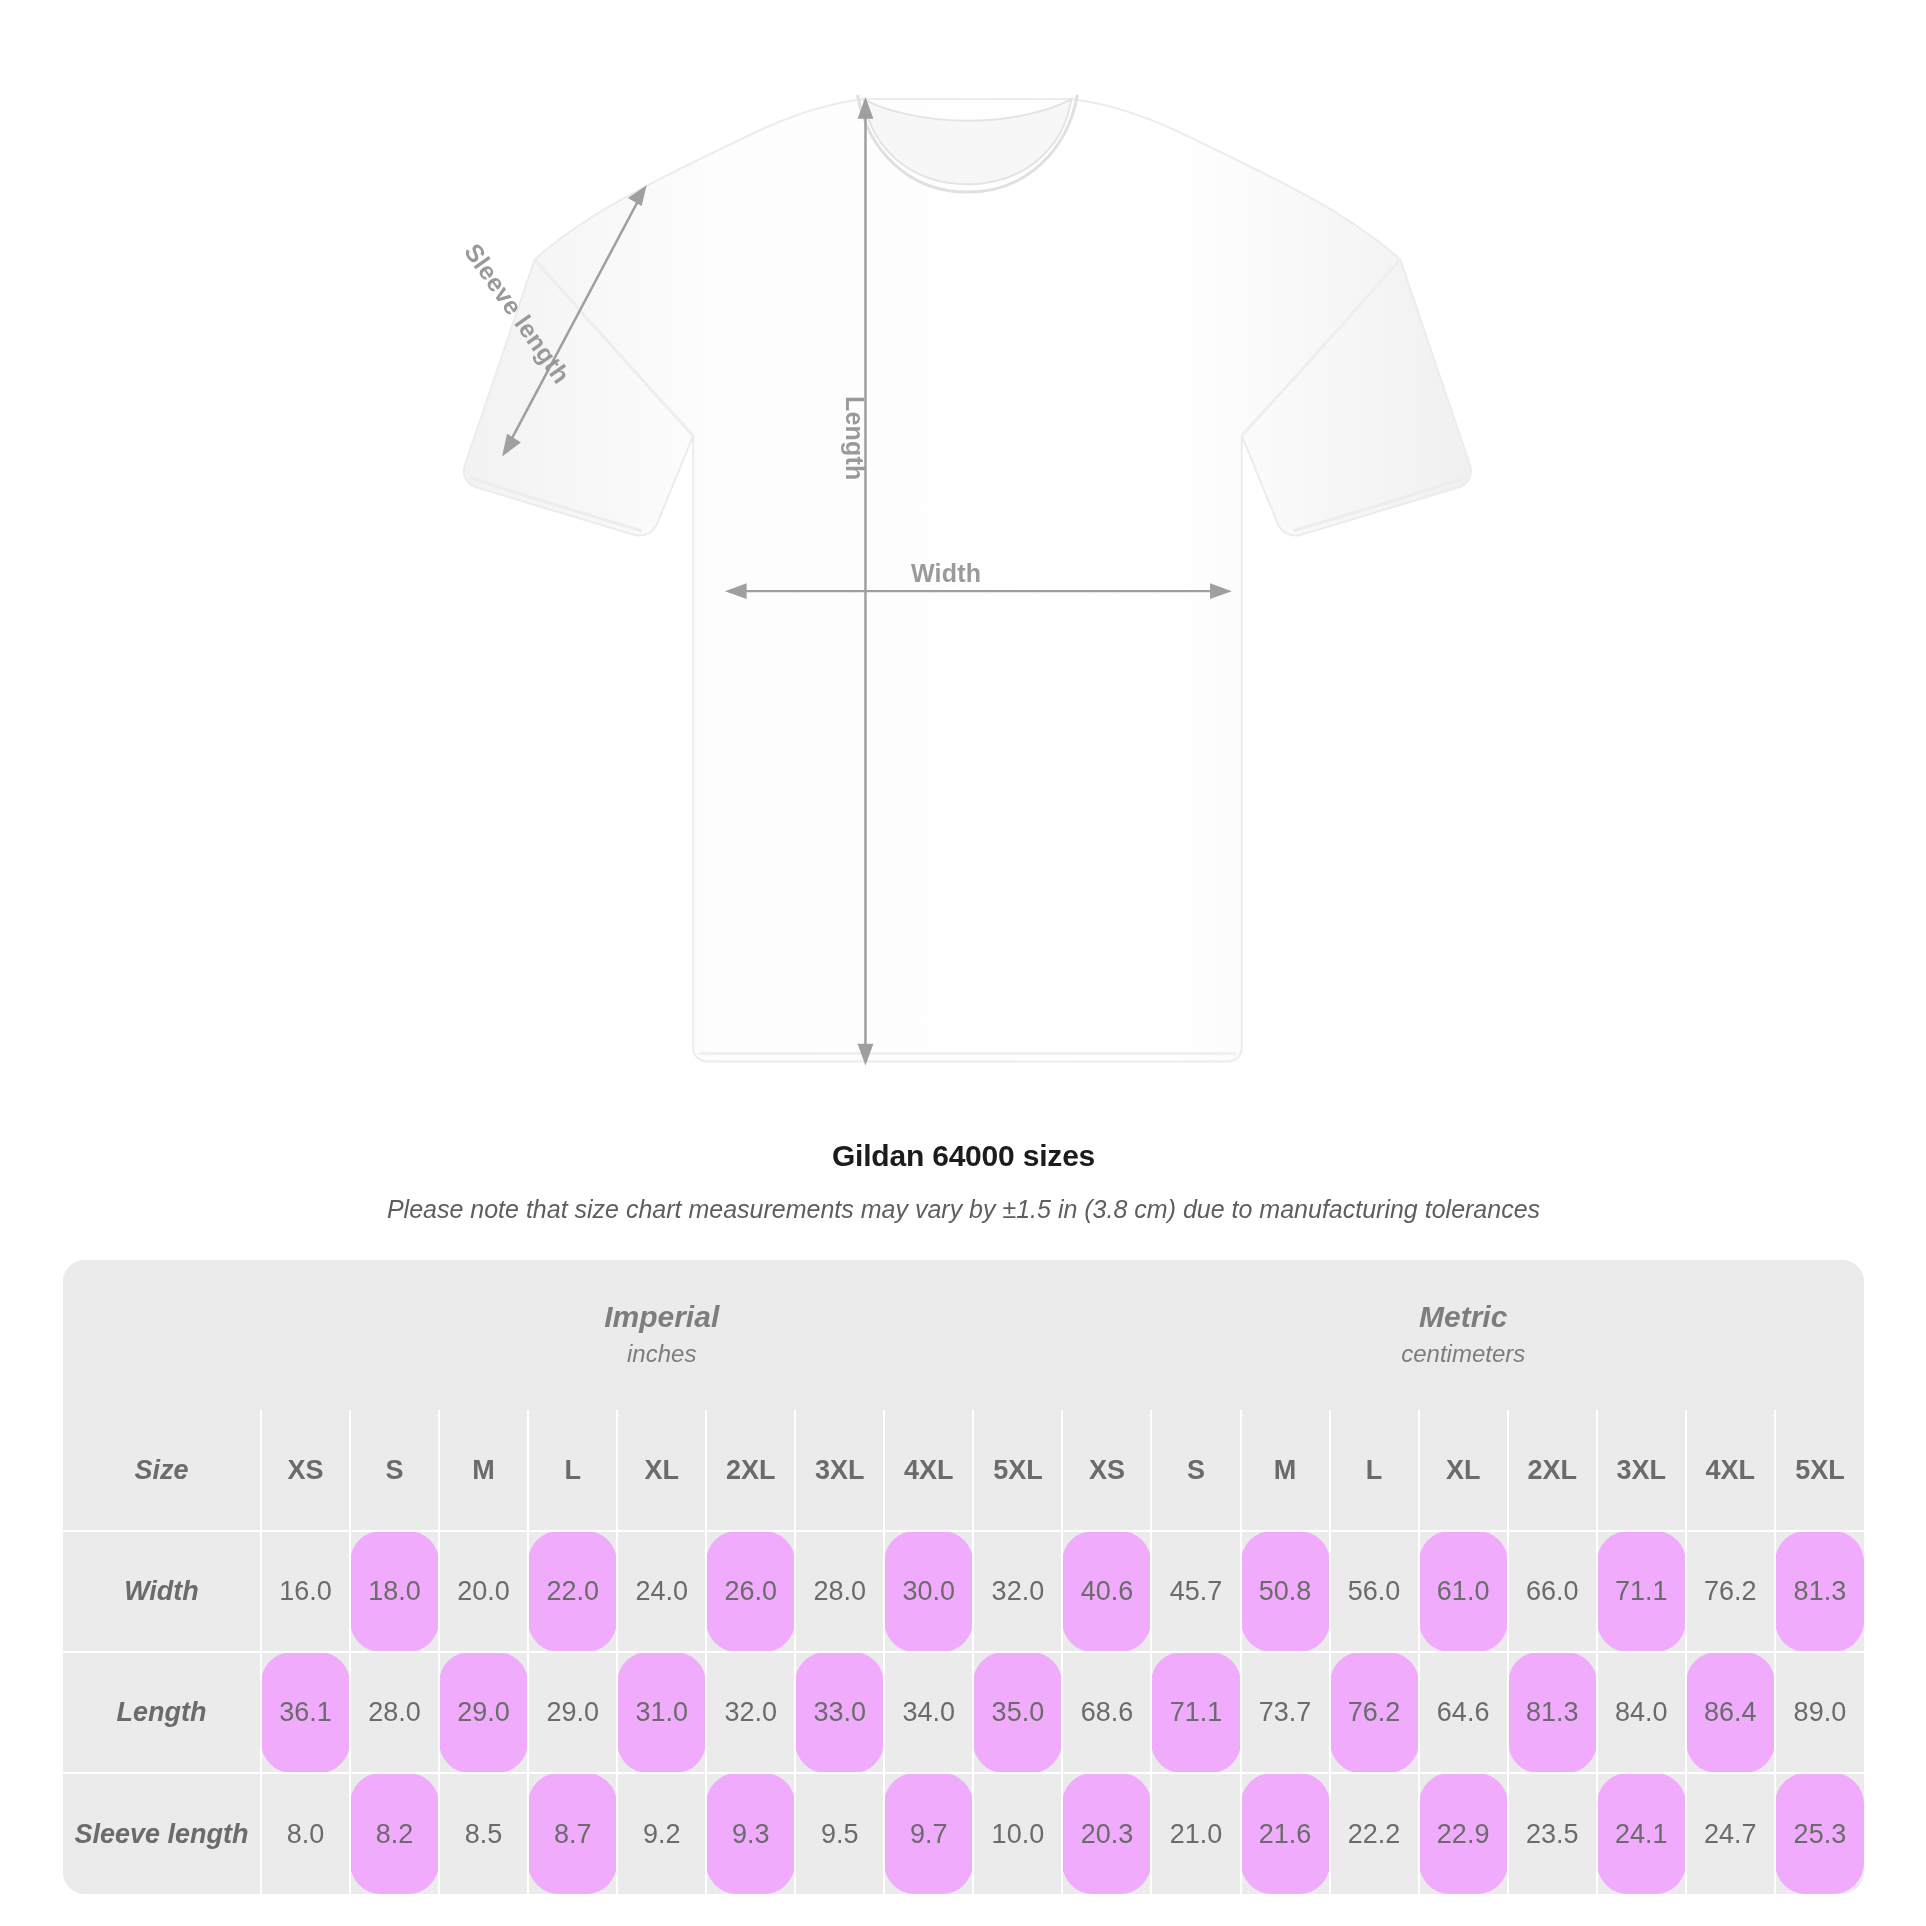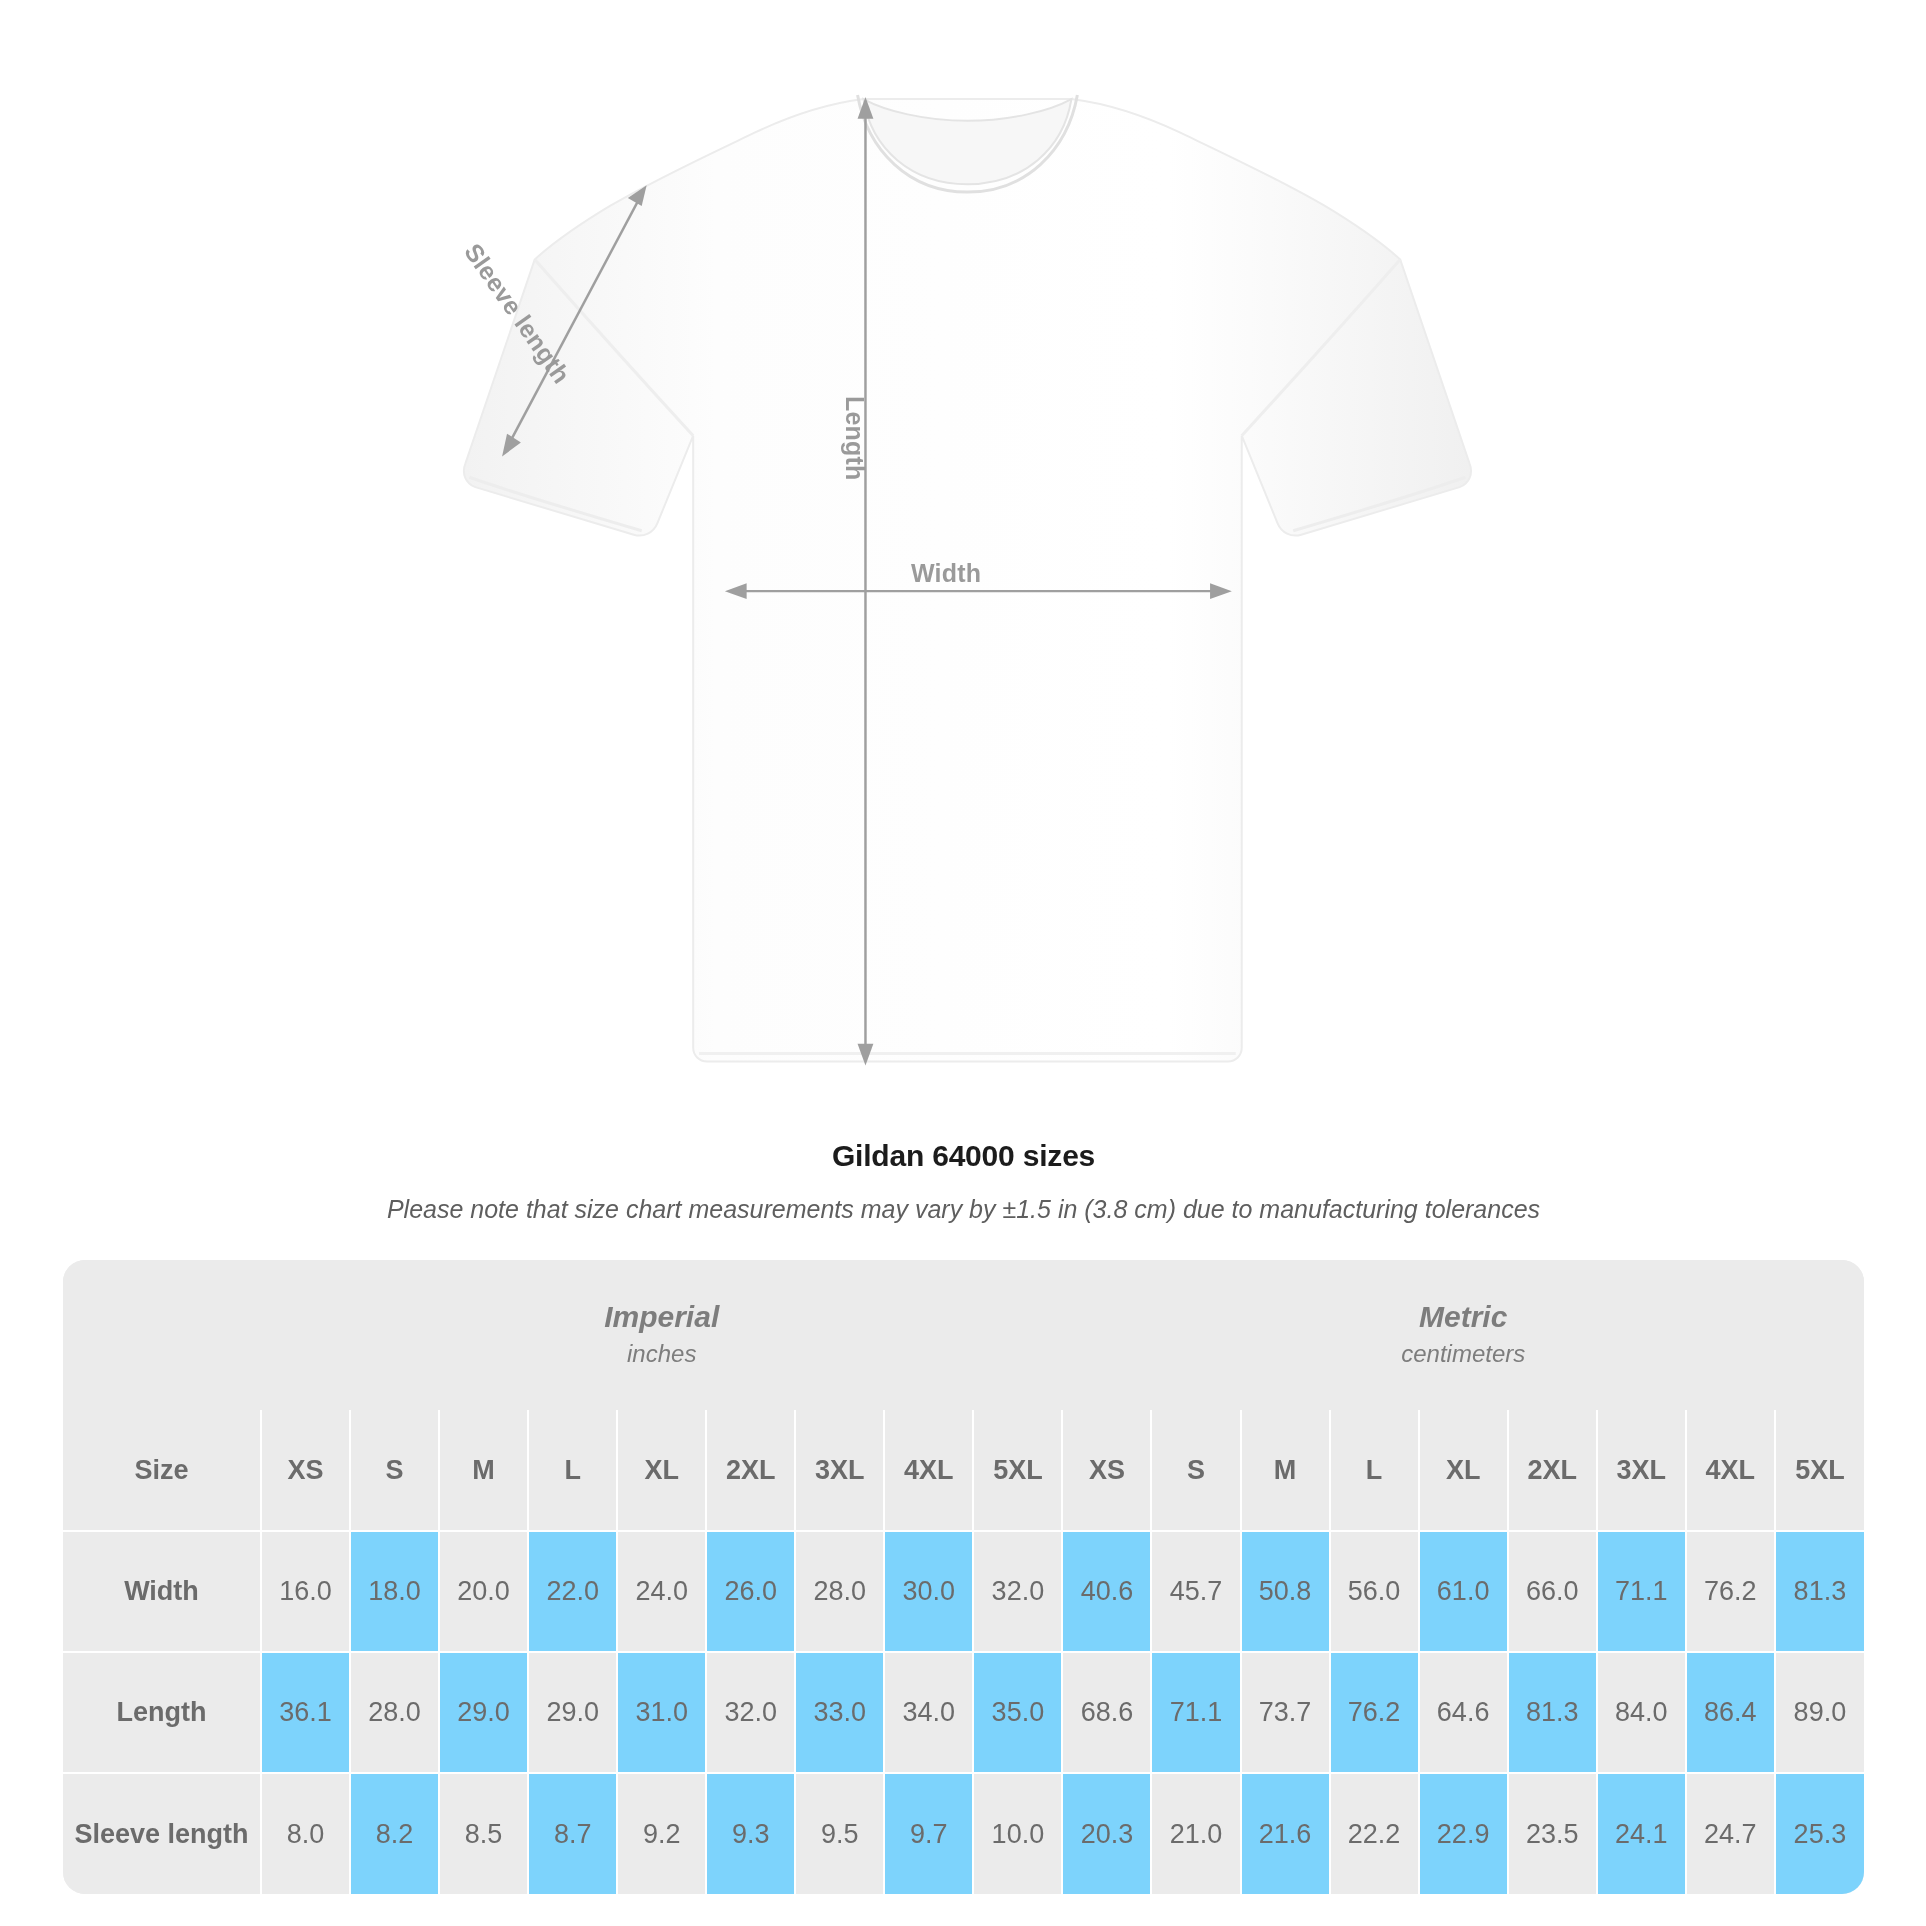--- a/index.html
+++ b/index.html
@@ -118,22 +118,23 @@
   }
   .size-row td:last-child, .data-row td:last-child { border-right: none; }
   .data-row.last td { border-bottom: none; }
 
   .size-row td { background: #ebebeb; font-weight: bold; font-size: 28px; color: #6b6b6b; }
   .row-head {
     background: #ebebeb !important;
     font-weight: bold;
     font-size: 28px;
     color: #5e5e5e;
-  }
-  .cell-light { background: #7dd3fc; }
+    font-style: italic;
+  }
+  .cell-light { background: #f0abfc; border-radius: 31px; }
   .cell-dark  { background: #ebebeb; }
 
   .first-col { width: 198px; }
 </style>
 </head>
 <body>
 
 <div class="page">
 
   <div class="shirt-area">

